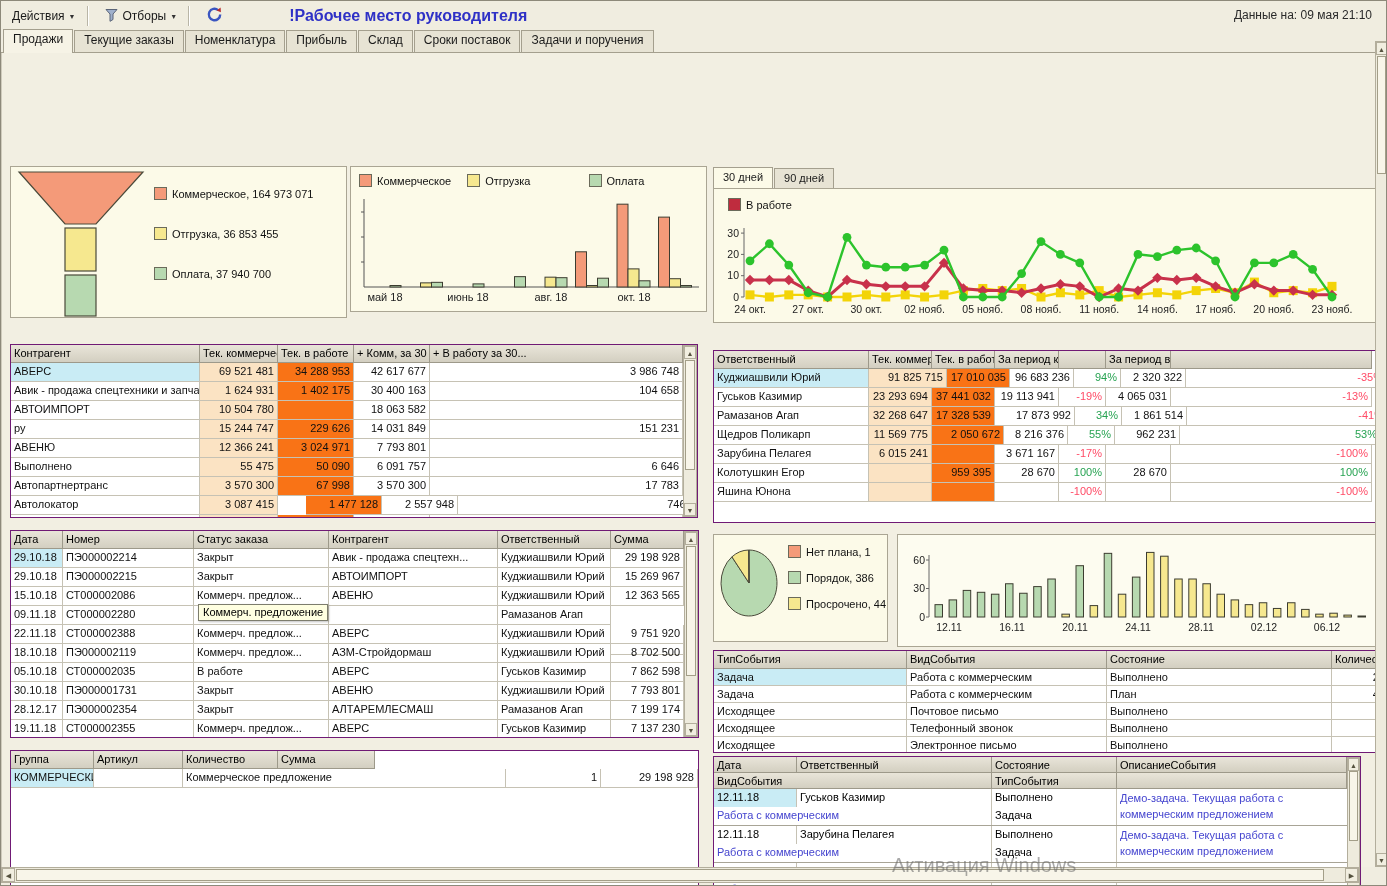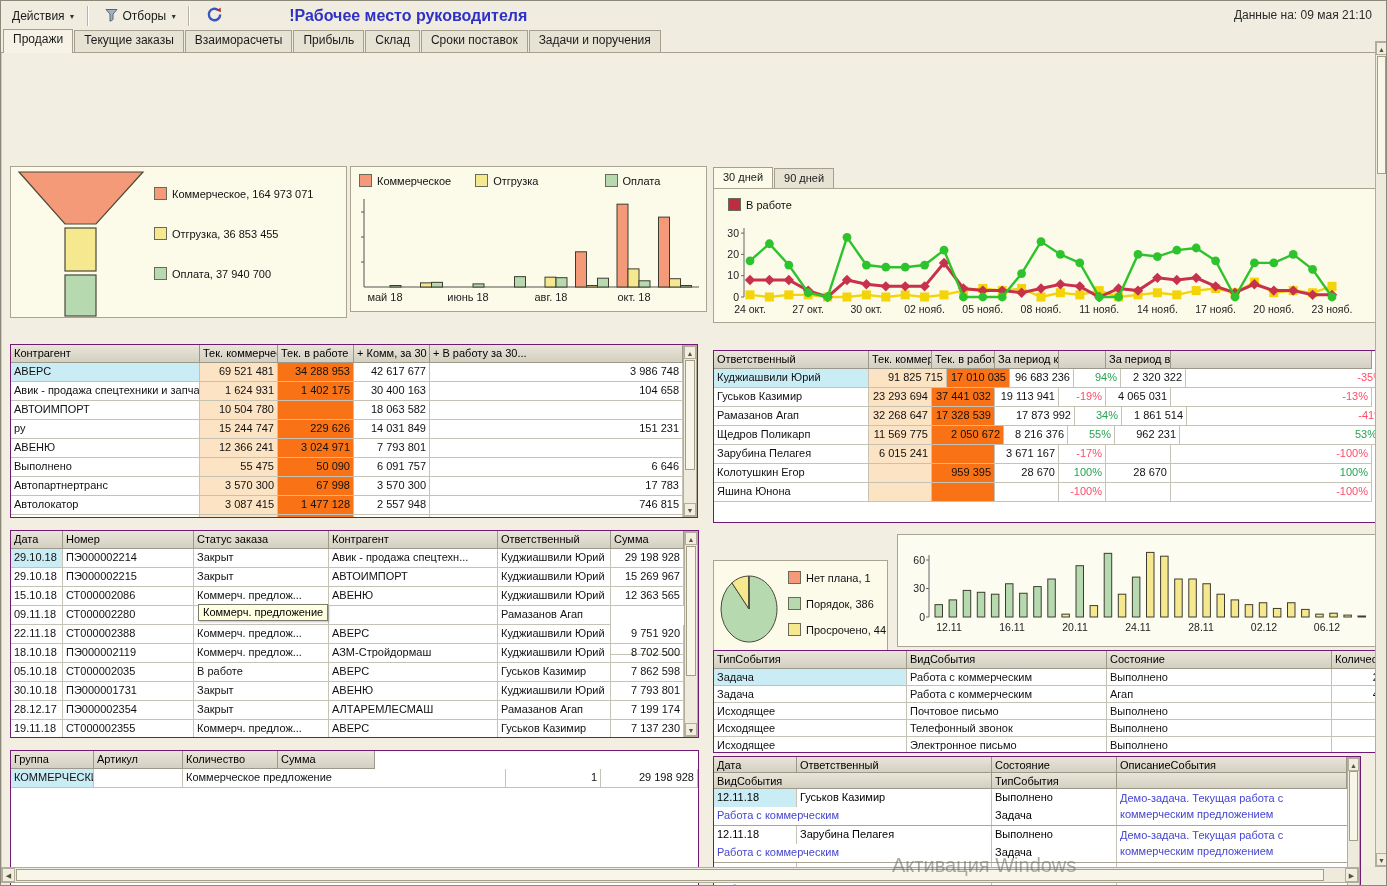--- a/index.html
+++ b/index.html
@@ -84,21 +84,21 @@
         <path d="M15.6 2.6 15.9 7.2 11.6 5.4z" fill="#b92c2c"></path>
       </svg></span>
     </div>
     <div id="page-title">!Рабочее место руководителя</div>
     <div id="data-ts">Данные на: 09 мая 21:10</div>
   </div>
 
   <div id="tabbar">
       <div class="tab active">Продажи</div>
       <div class="tab">Текущие заказы</div>
-      <div class="tab">Взаиморасчеты</div>
+      <div class="tab">Номенклатура</div>
       <div class="tab">Прибыль</div>
       <div class="tab">Склад</div>
       <div class="tab">Сроки поставок</div>
       <div class="tab">Задачи и поручения</div>
     </div>
 
   <div id="content">
 
     <div class="panel" id="funnel-panel" style="left:8px;top:113px;width:337px;height:152px;">
       <svg id="funnel-svg" width="137" height="150" style="position:absolute;left:2px;top:0;">
@@ -116,21 +116,21 @@
             <span>Отгрузка, 36 853 455</span>
           </div>
           <div class="lgitem">
             <span class="lgsq" style="background: rgb(183, 217, 176);"></span>
             <span>Оплата, 37 940 700</span>
           </div>
         </div>
     </div>
 
     <div class="panel" id="bars-panel" style="left:348px;top:113px;width:357px;height:146px;">
-      <div id="bars-legend" style="position:absolute;left:8px;top:7px;display:flex;gap:24px;">
+      <div id="bars-legend" style="position:absolute;left:8px;top:7px;display:flex;gap:16px;">
           <div class="lgitem">
             <span class="lgsq" style="background: rgb(244, 154, 121);"></span>
             <span>Коммерческое</span>
           </div>
           <div class="lgitem">
             <span class="lgsq" style="background: rgb(246, 232, 143);"></span>
             <span>Отгрузка</span>
           </div>
           <div class="lgitem" style="margin-left: 42px;">
             <span class="lgsq" style="background: rgb(183, 217, 176);"></span>
@@ -348,21 +348,21 @@
         <div class="trow">
           <div class="tc" style="width: 189px;">Автопартнертранс</div>
           <div class="tc num peach" style="width: 78px;">3 570 300</div>
           <div class="tc num cyan" style="width: 76px;">67 998</div>
           <div class="tc num" style="width: 76px;">3 570 300</div>
           <div class="tc num" style="width: 253px;">17 783</div>
         </div>
         <div class="trow">
           <div class="tc" style="width: 189px;">Автолокатор</div>
           <div class="tc num peach" style="width: 78px;">3 087 415</div>
-          <div class="tc num cyan" style="width: 76px;">1 477 128</div>
+          <div class="tc num cyan" style="width: 76px; margin-left: 28px;">1 477 128</div>
           <div class="tc num" style="width: 76px;">2 557 948</div>
           <div class="tc num" style="width: 253px;">746 815</div>
         </div>
         <div class="trow" style="height: 4px; overflow: hidden;">
           <div class="tc" style="width: 189px;"></div>
           <div class="tc peach" style="width: 78px;"></div>
           <div class="tc cyan" style="width: 76px;"></div>
           <div class="tc" style="width: 76px;"></div>
           <div class="tc" style="width: 253px;"></div>
         </div>
@@ -535,21 +535,21 @@
           <div class="tc" style="width: 113px;">Гуськов Казимир</div>
           <div class="tc num" style="width: 73px;">7 137 230</div>
         </div>
         <div class="sbv" style="right: 0px; top: 0px; bottom: 0px; width: 14px;">
           <div class="sarr up">▲</div>
           <div class="sthumb" style="top: 14px; height: 130px;"></div>
           <div class="sarr dn">▼</div>
         </div>
       </div>
 
-    <div class="panel" id="pie-panel" style="left:711px;top:507px;width:175px;height:108px;">
+    <div class="panel" id="pie-panel" style="left:711px;top:481px;width:175px;height:108px;">
       <svg id="pie-svg" width="66" height="100" style="position:absolute;left:4px;top:4px;">
           <path d="M 31 44 L 31 11 A 28 33 0 1 1 13.92096656986665 17.849876448627374 Z" fill="#b7d9b0" stroke="#4a4a3a" stroke-width="1"></path>
           <path d="M 31 44 L 13.92096656986665 17.849876448627374 A 28 33 0 0 1 30.59182608543372 11.00350656141076 Z" fill="#f6e88f" stroke="#4a4a3a" stroke-width="1"></path>
           <path d="M 31 44 L 30.59182608543372 11.00350656141076 A 28 33 0 0 1 30.999999999999996 11 Z" fill="#f49a79" stroke="#4a4a3a" stroke-width="1"></path>
         </svg>
       <div id="pie-legend" style="position:absolute;left:74px;top:10px;display:flex;flex-direction:column;gap:13px;">
           <div class="lgitem">
             <span class="lgsq" style="background: rgb(244, 154, 121);"></span>
             <span>Нет плана, 1</span>
           </div>
@@ -623,21 +623,21 @@
         </div>
         <div class="trow h17">
           <div class="tc sel" style="width: 193px;">Задача</div>
           <div class="tc" style="width: 200px;">Работа с коммерческим</div>
           <div class="tc" style="width: 225px;">Выполнено</div>
           <div class="tc num" style="width: 57px;">26</div>
         </div>
         <div class="trow h17">
           <div class="tc" style="width: 193px;">Задача</div>
           <div class="tc" style="width: 200px;">Работа с коммерческим</div>
-          <div class="tc" style="width: 225px;">Агап</div>
+          <div class="tc" style="width: 225px;">План</div>
           <div class="tc num" style="width: 57px;">43</div>
         </div>
         <div class="trow h17">
           <div class="tc" style="width: 193px;">Исходящее</div>
           <div class="tc" style="width: 200px;">Почтовое письмо</div>
           <div class="tc" style="width: 225px;">Выполнено</div>
           <div class="tc num" style="width: 57px;"></div>
         </div>
         <div class="trow h17">
           <div class="tc" style="width: 193px;">Исходящее</div>

